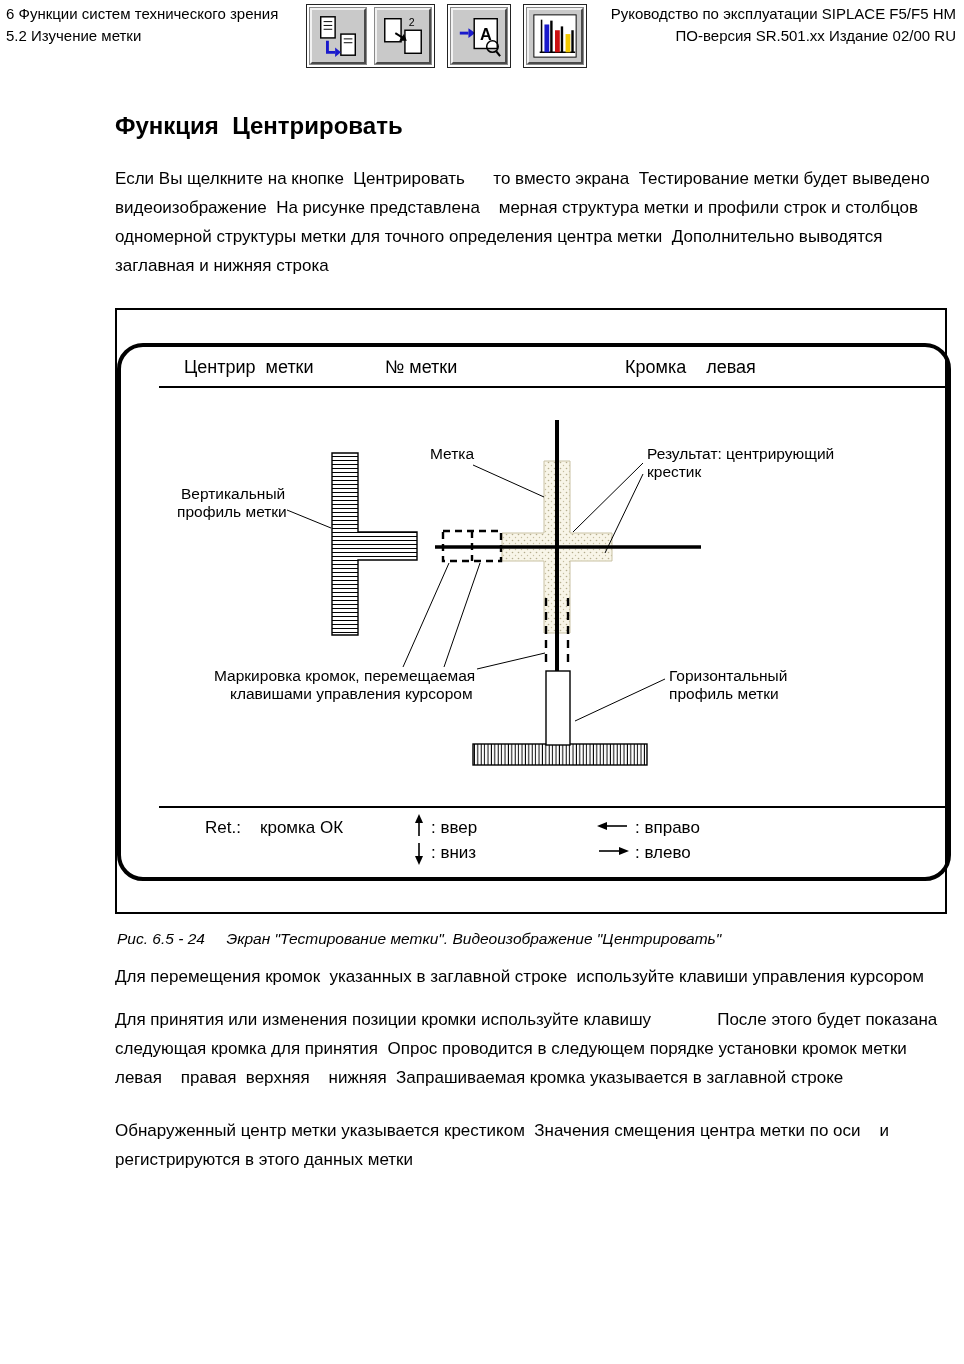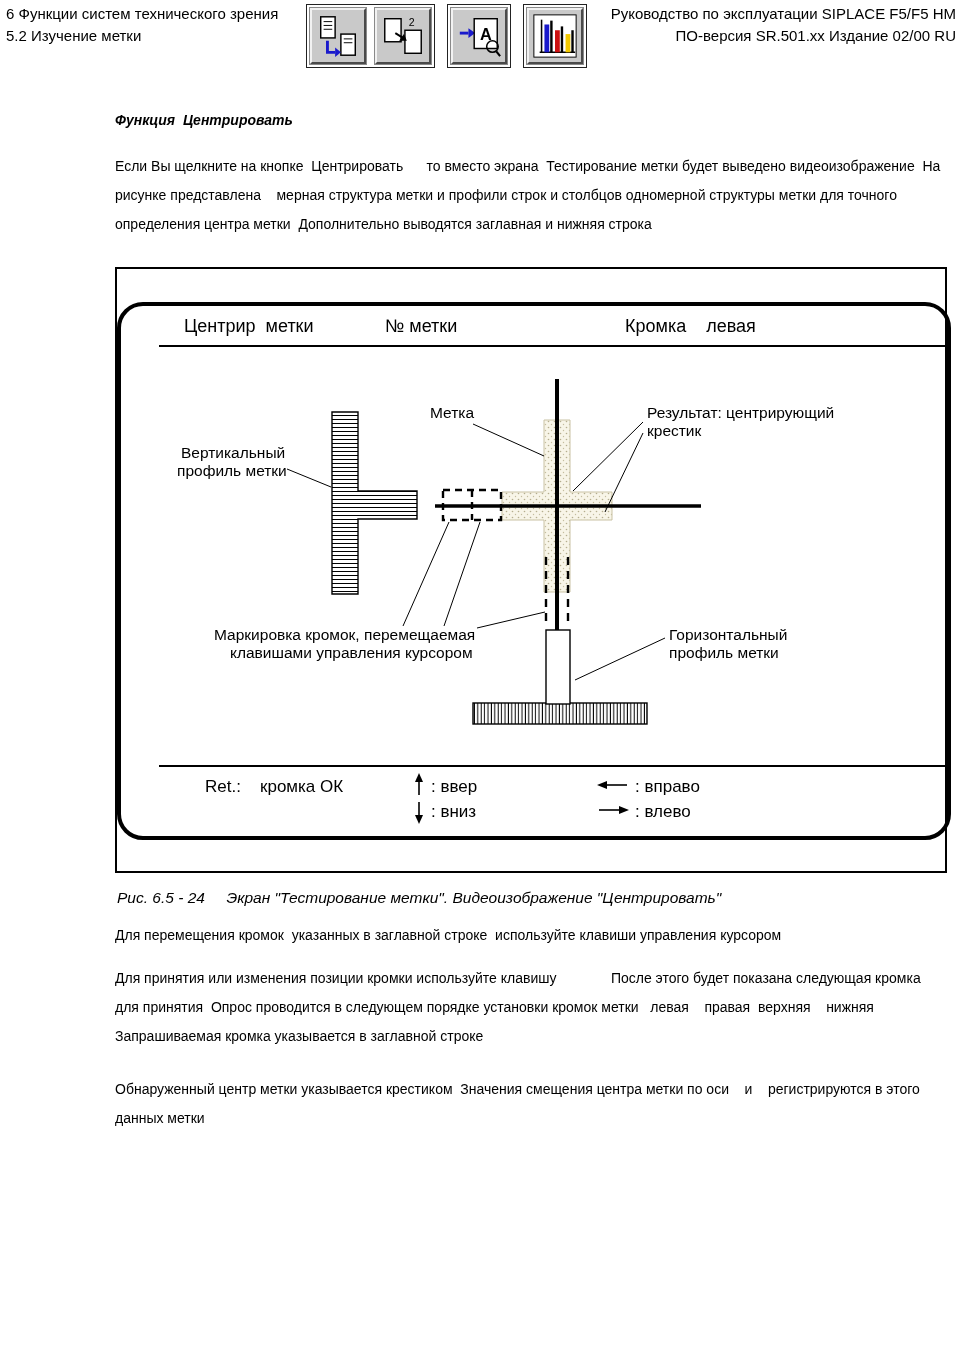--- a/index.html
+++ b/index.html
@@ -13,22 +13,22 @@
   .toolbar { display:flex; gap:12px; align-items:flex-start; margin-top:1px; }
   .icon-group { border:1px solid #222; background:#fff; padding:3px; display:flex; gap:9px; }
   .tool-btn { width:56px; height:56px; padding:2px; background:#c9c9c9;
               border-top:2px solid #f2f2f2; border-left:2px solid #f2f2f2;
               border-right:2px solid #4a4a4a; border-bottom:2px solid #4a4a4a;
               outline:1px solid #8a8a8a; cursor:pointer; display:block; }
   .tool-btn svg { width:100%; height:100%; display:block; }
 
   
   main { padding:0 16px 0 115px; }
-  .doc-title { font-size:14px; font-weight:bold; margin:44px 0 4px 0; white-space:pre-wrap;font-style:italic; }
-  .para { font-size:14px; line-height:29px; margin:24px 0 0 0; white-space:pre-wrap; }
+  .doc-title { font-size:24px; font-weight:bold; margin:44px 0 4px 0; white-space:pre-wrap; }
+  .para { font-size:17px; line-height:29px; margin:24px 0 0 0; white-space:pre-wrap; }
   .para.indent { margin-top:14px; }
 
   
   figure.fig { margin:28px 0 0 0; padding:0; }
   .fig-box { width:828px; border:2px solid #000; padding:33px 0 31px 0; }
   .screen { width:790px; height:530px; border:4px solid #000; border-radius:26px; margin:0 auto; overflow:hidden;padding-left:36px; }
   .screen svg { display:block; width:100%; height:100%; }
   .caption { font-size:15.5px; font-style:italic; margin:16px 0 0 2px; white-space:pre-wrap; }
 
   

